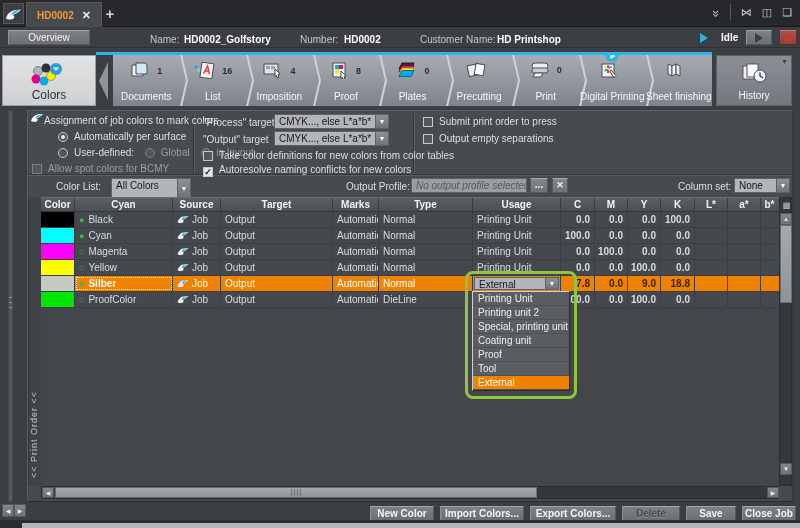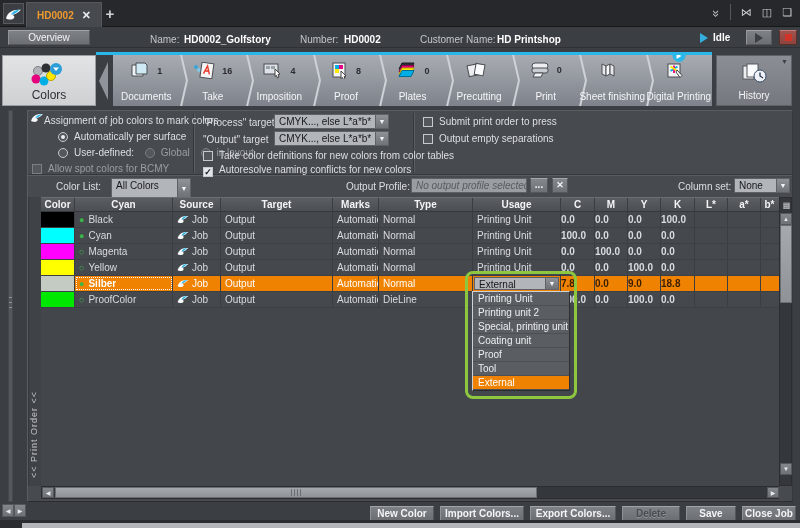--- a/index.html
+++ b/index.html
@@ -15,21 +15,21 @@
 .tab .t{color:#f09a2e;font-weight:bold}
 .tab .x{color:#e8ebef;font-weight:bold;font-size:11px;cursor:default}
 .newtab{left:100px;top:4px;width:20px;height:20px;color:#cfd2d7;font-size:15px;font-weight:bold;text-align:center;line-height:20px}
 .winicons{right:8px;top:4px;display:flex;align-items:center;gap:10px;color:#c8cbd0;font-size:11px}
 .chev2{display:inline-block;transform:rotate(90deg);font-size:13px;letter-spacing:-2px}
 .visep{width:1px;height:16px;background:#55585c}
 
 .hdr{left:0;top:27px;width:800px;height:21px;background:#3b3e43;border-bottom:1px solid #2e3034}
 .btn3d{background:linear-gradient(#7e8186,#6b6e73);border:1px solid #54575b;border-top-color:#a0a3a8;border-left-color:#8f9297;color:#f2f4f6;text-align:center;font-weight:bold}
 .ov{left:8px;top:3px;width:82px;height:15px;line-height:13px;font-weight:normal}
-.idle{display:flex;align-items:flex-end;gap:5px}
+.idle{display:flex;align-items:flex-end;gap:13px}
 .tri-play{width:0;height:0;border-left:8px solid #35aee0;border-top:5px solid transparent;border-bottom:5px solid transparent}
 .stopbtn{background:linear-gradient(#a05550,#8c423d);border:1px solid #5c2c28;border-top-color:#c07a74;display:flex;align-items:center;justify-content:center}
 .stopbtn .sq{width:7px;height:7px;background:#d03428}
 .playbtn{display:flex;align-items:center;justify-content:center}
 .playbtn .tri{width:0;height:0;border-left:8px solid #3b3e43;border-top:5px solid transparent;border-bottom:5px solid transparent}
 
 .colors-tile{left:2px;top:55px;width:94px;height:51px;background:linear-gradient(#e2e3e5,#cfd0d2);border:1px solid #9a9da2;color:#2e3034;text-align:center}
 .colors-tile .cap{position:absolute;bottom:3px;width:100%;font-size:12px}
 .collapse-arrow{left:99px;top:62px;width:0;height:0;border-right:9px solid #8f939a;border-top:19px solid transparent;border-bottom:19px solid transparent}
 .cyan-line{left:96px;top:52px;width:616px;height:3px;background:#29b6e8}
@@ -59,21 +59,21 @@
 .combo{display:flex;align-items:stretch;background:#b2b6bb;border:1px solid #5e6166;color:#17181a}
 .combo .val{flex:1;padding:1px 4px;white-space:nowrap;overflow:hidden;line-height:11px}
 .combo .arrow{width:13px;background:linear-gradient(#8f9398,#6f7277);color:#f2f4f6;display:flex;align-items:center;justify-content:center;font-size:7px;border-left:1px solid #5e6166}
 .tbox{background:#9a9ea3;border:1px solid #5e6166;color:#585b60;font-style:italic;padding:1px 4px;line-height:11px;white-space:nowrap;overflow:hidden}
 .sqbtn{background:linear-gradient(#84878c,#6e7176);border:1px solid #54575b;border-top-color:#a3a6ab;color:#f2f4f6;text-align:center;font-weight:bold}
 
 .thead{display:flex;background:linear-gradient(#5b5e63,#4b4e53);border-top:1px solid #6a6d72;border-bottom:1px solid #35383c;height:15px;line-height:14px;font-weight:bold;color:#f2f4f6}
 .thead .cell{text-align:center;border-right:1px solid #3a3d41}
 .trow{display:flex;height:16px;line-height:15px;background:#45484d;border-bottom:1px solid #3c3f44;color:#d9dce0}
 .trow .cell{border-right:1px solid #3a3d41;padding-left:4px;white-space:nowrap;overflow:hidden}
-.trow .num{padding-right:4px;padding-left:0;font-weight:bold}
+.trow .num{text-align:right;padding-right:4px;padding-left:0;font-weight:bold}
 .trow.sel{background:#ef8200;color:#fdfdfd}
 .trow.sel .num{color:#3a1f00}
 .c-color{width:34px}.c-name{width:98px}.c-source{width:48px}.c-target{width:112px}.c-marks{width:46px}.c-type{width:94px}.c-usage{width:88px}
 .c-c{width:34px}.c-m{width:33px}.c-y{width:33px}.c-k{width:34px}.c-l{width:33px}.c-a{width:33px}.c-b{width:17px;border-right:none!important}
 .swatch{padding:0!important}
 .dot{color:#3cb54a;font-size:9px;margin-right:4px}
 .dove{width:12px;height:10px;vertical-align:-1px;margin-right:3px}
 .printorder{left:0px;width:13px;background:#3f4247;border-right:1px solid #35383c;color:#c0c3c8;writing-mode:vertical-rl;transform:rotate(180deg);text-align:left;padding-top:8px;font-size:9px;letter-spacing:1px}
 
 .sb-track{background:#34373b;border:1px solid #2b2d30}
@@ -180,21 +180,21 @@
           <svg width="22" height="17" viewBox="0 0 22 17">
             <circle cx="3" cy="5" r="2" fill="#3aa5d8"></circle>
             <circle cx="6" cy="8" r="2" fill="#7fc8e8"></circle>
             <g transform="rotate(8 14 8)">
               <rect x="8" y="1" width="12" height="15" fill="#f4f4f4" stroke="#4a4d52"></rect>
               <path d="M11 12 L14 4 L17 12 M12.5 9h3" stroke="#e8382a" fill="none" stroke-width="1.4"></path>
             </g>
           </svg>
           <span class="cnt">16</span>
         </div>
-      <div class="cap">Take</div>
+      <div class="cap">List</div>
     </div>
     <div class="step">
       <span class="sepA"></span>
         <span class="sepB"></span>
       <div class="icr">
           <svg width="20" height="17" viewBox="0 0 20 17">
             <rect x="1" y="2" width="14" height="10" fill="#dfe3e8" stroke="#4a4d52"></rect>
             <rect x="3" y="4" width="4" height="3" fill="#9aa2aa"></rect>
             <rect x="8" y="4" width="4" height="3" fill="#9aa2aa"></rect>
             <path d="M12 7 l5 5 -2 .5 1 2.5 -1.5 1 -1 -2.5 -1.5 1z" fill="#fff" stroke="#444"></path>
@@ -253,47 +253,47 @@
             <rect x="2" y="6" width="16" height="5" rx="2" fill="#c9cdd2" stroke="#4a4d52"></rect>
             <path d="M5 11 h8 l-2 4 h-8z" fill="#f2f3f5" stroke="#4a4d52"></path>
           </svg>
           <span class="cnt">0</span>
         </div>
       <div class="cap">Print</div>
     </div>
     <div class="step">
       <span class="sepA"></span>
         <span class="sepB"></span>
-      <div class="icr">
-          <svg width="18" height="16" viewBox="0 0 18 16">
-            <path d="M2 2 l4 2 v10 l-4 -2z" fill="#e6e8ea" stroke="#4a4d52"></path>
-            <path d="M6 4 l4 -2 v10 l-4 2z" fill="#fafbfc" stroke="#4a4d52"></path>
-            <path d="M10 2 l4 2 v10 l-4 -2z" fill="#e6e8ea" stroke="#4a4d52"></path>
-          </svg>
-          <span class="cnt"></span>
-        </div>
-      <div class="cap">Sheet finishing</div>
-    </div>
-    <div class="step">
-      <span class="sepA"></span>
-        <span class="sepB"></span>
       <div class="playbadge">
           <span class="tri"></span>
         </div>
       <div class="icr">
           <svg width="18" height="17" viewBox="0 0 18 17">
             <rect x="2" y="2" width="12" height="13" fill="#f4f4f4" stroke="#4a4d52"></rect>
             <path d="M4.5 9 l7 -4.5" stroke="#00aee6" stroke-width="1.8"></path>
             <path d="M8 3.5 v7.5" stroke="#e6007e" stroke-width="1.8"></path>
             <path d="M4.5 4.5 l7 4.5" stroke="#ffe800" stroke-width="1.8"></path>
             <path d="M11 8 l5 5.5 -2 2 -4 -5.5z" fill="#fff" stroke="#444"></path>
           </svg>
           <span class="cnt"></span>
         </div>
       <div class="cap">Digital Printing</div>
+    </div>
+    <div class="step">
+      <span class="sepA"></span>
+        <span class="sepB"></span>
+      <div class="icr">
+          <svg width="18" height="16" viewBox="0 0 18 16">
+            <path d="M2 2 l4 2 v10 l-4 -2z" fill="#e6e8ea" stroke="#4a4d52"></path>
+            <path d="M6 4 l4 -2 v10 l-4 2z" fill="#fafbfc" stroke="#4a4d52"></path>
+            <path d="M10 2 l4 2 v10 l-4 -2z" fill="#e6e8ea" stroke="#4a4d52"></path>
+          </svg>
+          <span class="cnt"></span>
+        </div>
+      <div class="cap">Sheet finishing</div>
     </div>
   </div>
 
   <div class="abs history-tile">
     <span class="dd">▼</span>
     <svg class="abs" style="left:24px;top:6px" width="28" height="22" viewBox="0 0 28 22">
       <rect x="2" y="4" width="11" height="13" fill="#eceef0" stroke="#55585c"></rect>
       <rect x="6" y="2" width="11" height="13" fill="#fafbfc" stroke="#55585c"></rect>
       <circle cx="19" cy="14" r="6" fill="#eef2f8" stroke="#3a4a66"></circle>
       <path d="M19 10.5 v3.5 l3 2" stroke="#24344f" fill="none" stroke-width="1.3"></path>

